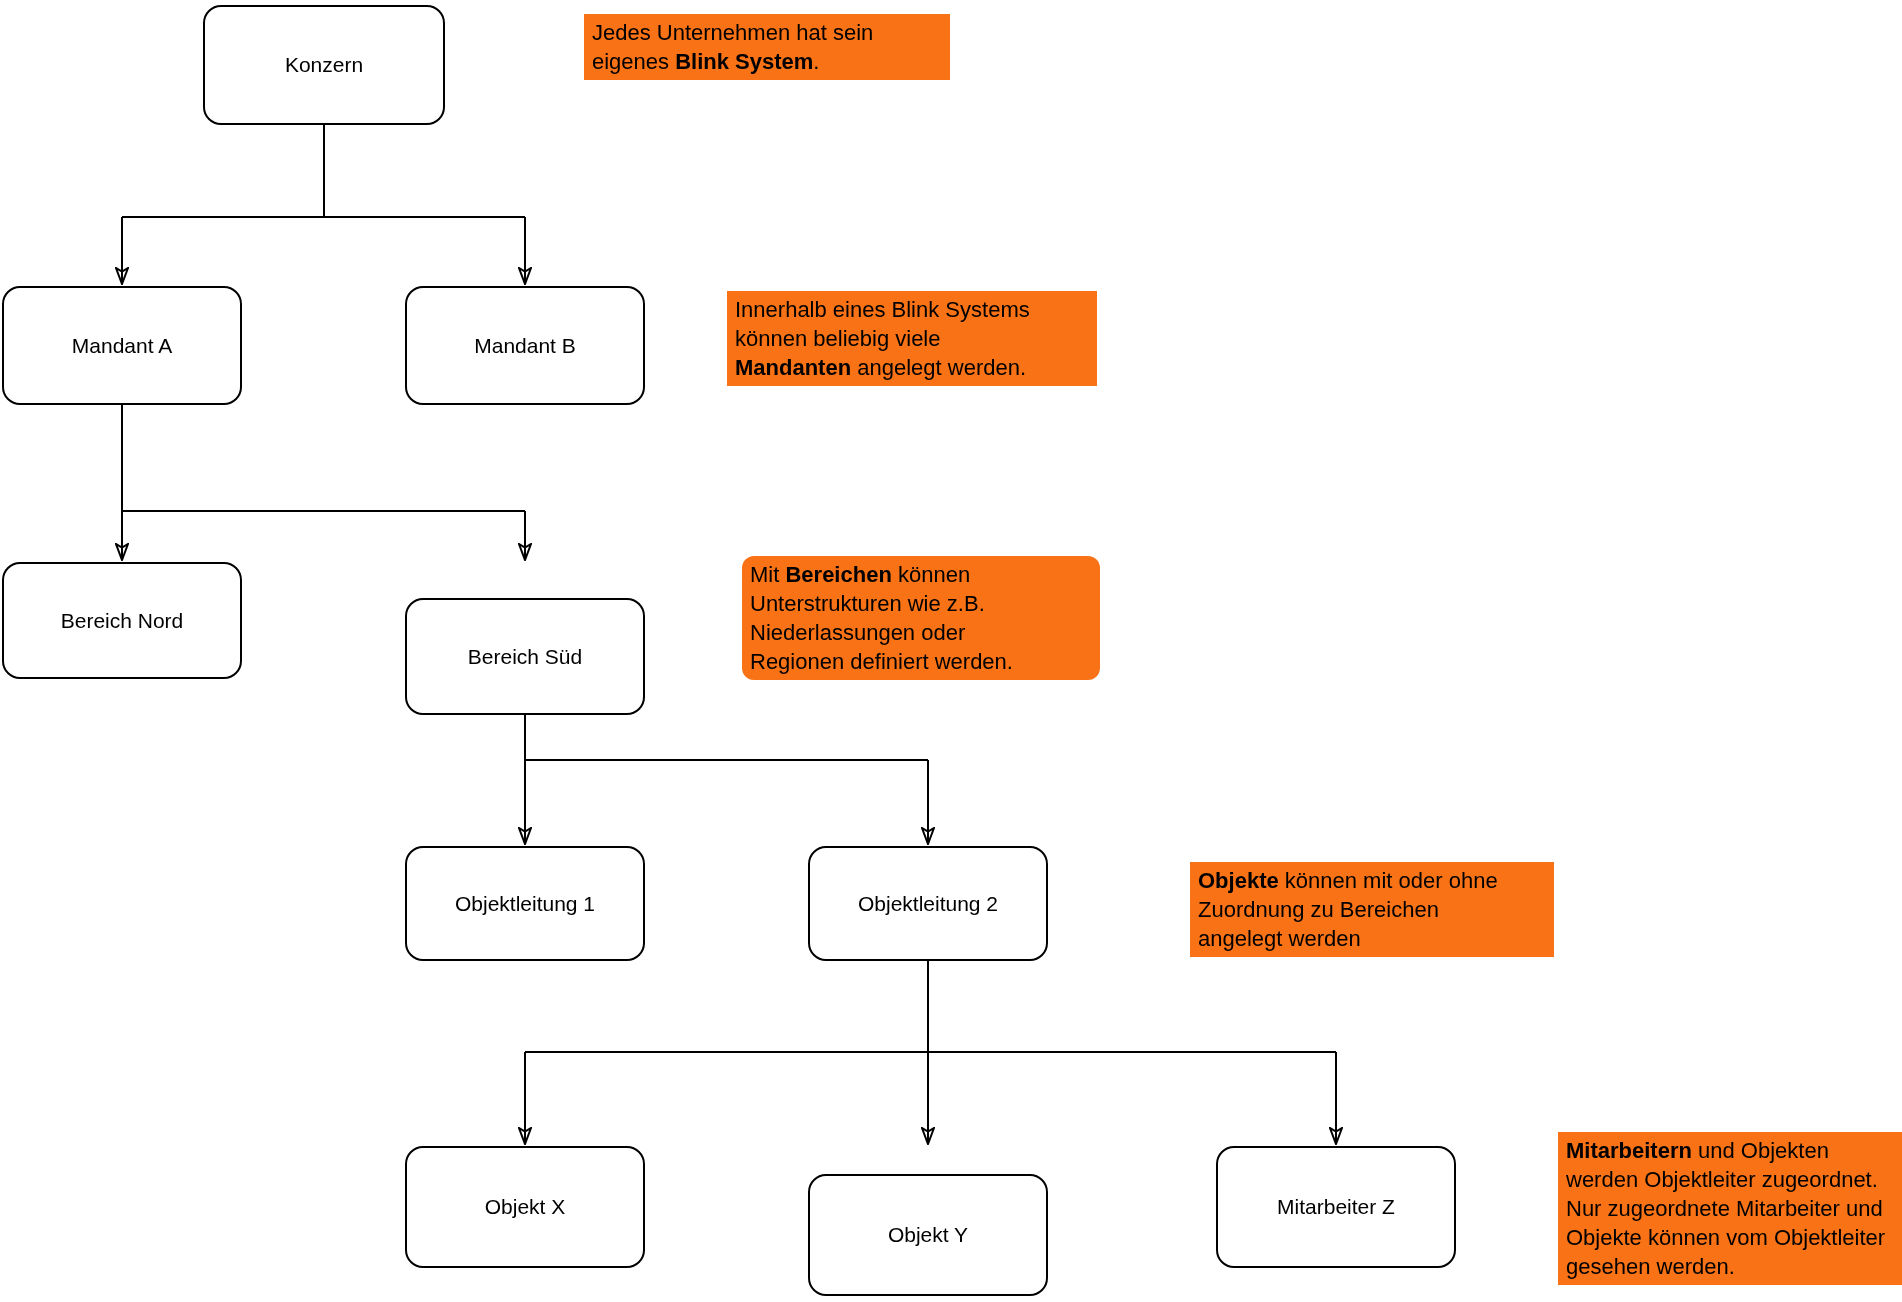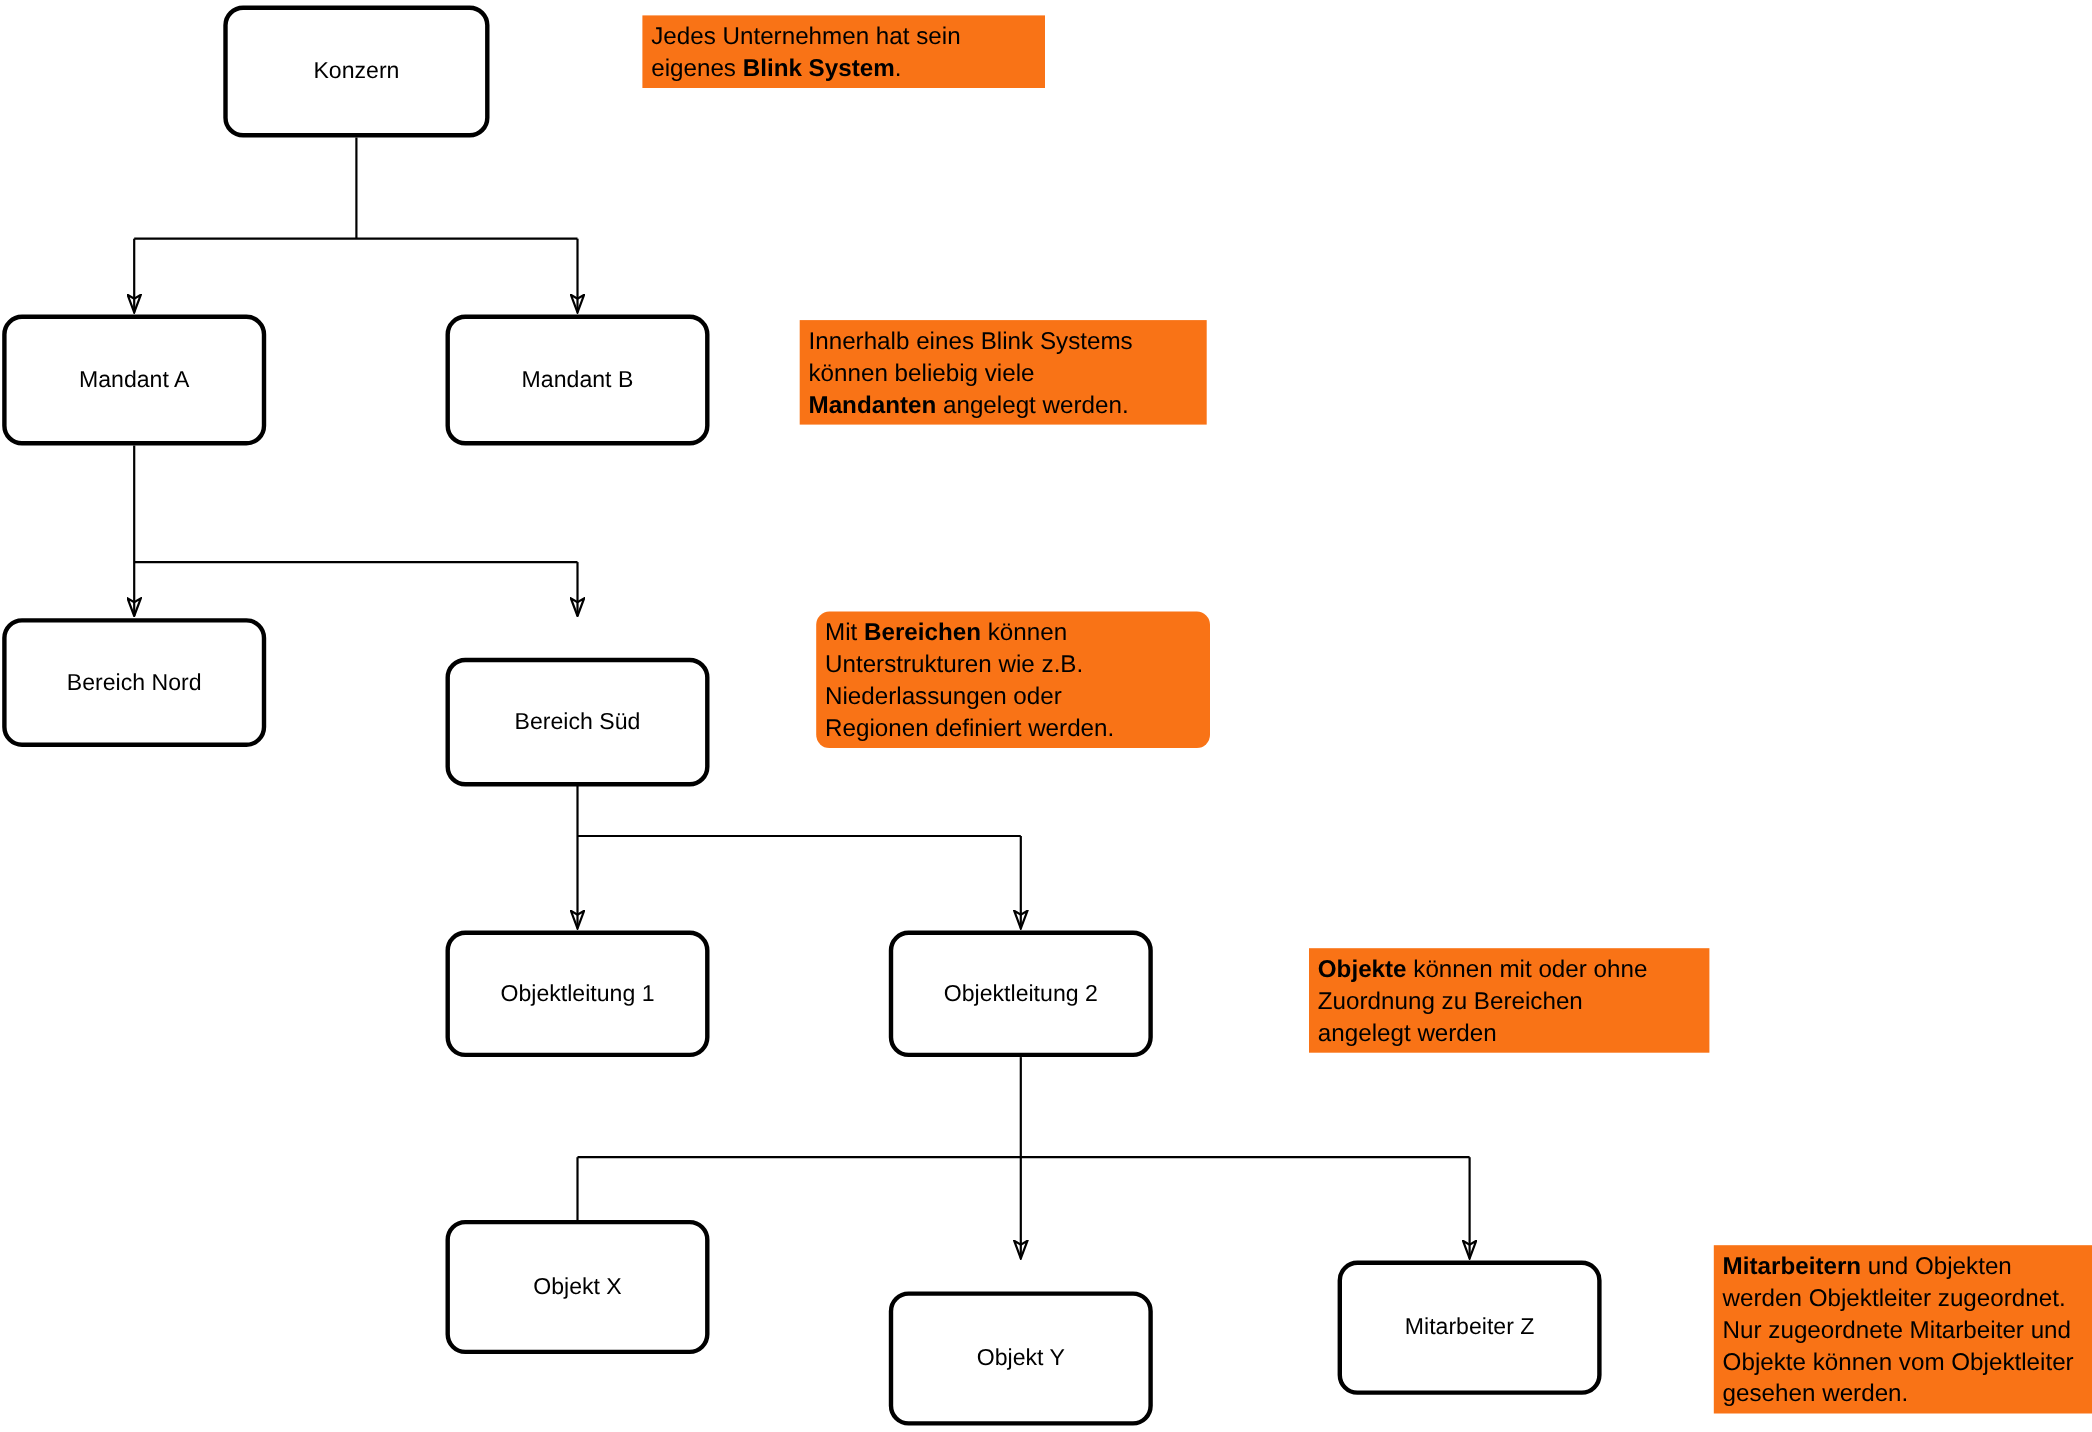--- a/index.html
+++ b/index.html
@@ -9,21 +9,21 @@
     background:#ffffff;
     font-family:"Liberation Sans", sans-serif;
     overflow:hidden;
   }
   svg.edges{position:absolute;left:0;top:0;width:1902px;height:1302px;}
   svg.edges path{stroke:#000000;stroke-width:2;fill:none;}
   .node{
     position:absolute;
     box-sizing:border-box;
     background:#ffffff;
-    border:4px solid #000000;
+    border:2px solid #000000;
     border-radius:18px;
     display:flex;align-items:center;justify-content:center;
     font-size:21px;color:#000000;
     text-align:right;
   }
   .annotation{
     position:absolute;
     box-sizing:border-box;
     background:#f97316;
     color:#000000;
@@ -86,21 +86,21 @@
   </div>
 
   <div class="node" style="left:405px;top:846px;width:240px;height:115px;">
     <span>Objektleitung 1</span>
   </div>
 
   <div class="node" style="left:808px;top:846px;width:240px;height:115px;">
     <span>Objektleitung 2</span>
   </div>
 
-  <div class="node" style="left:405px;top:1109px;width:240px;height:122px;">
+  <div class="node" style="left:405px;top:1146px;width:240px;height:122px;">
     <span>Objekt X</span>
   </div>
 
   <div class="node" style="left:808px;top:1146px;width:240px;height:122px;margin-top:28px;">
     <span>Objekt Y</span>
   </div>
 
   <div class="node" style="left:1216px;top:1146px;width:240px;height:122px;">
     <span>Mitarbeiter Z</span>
   </div>

